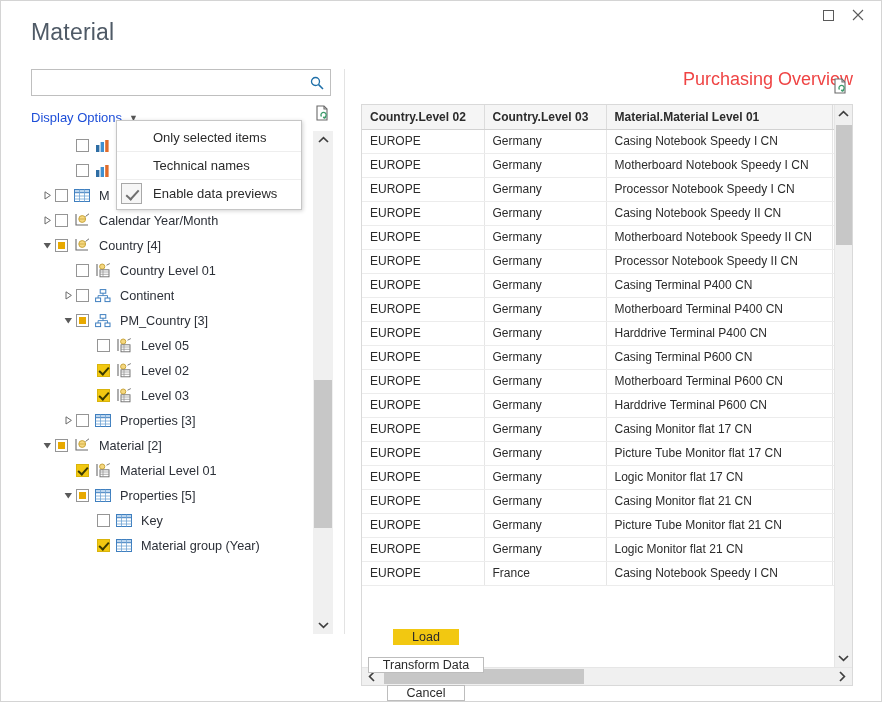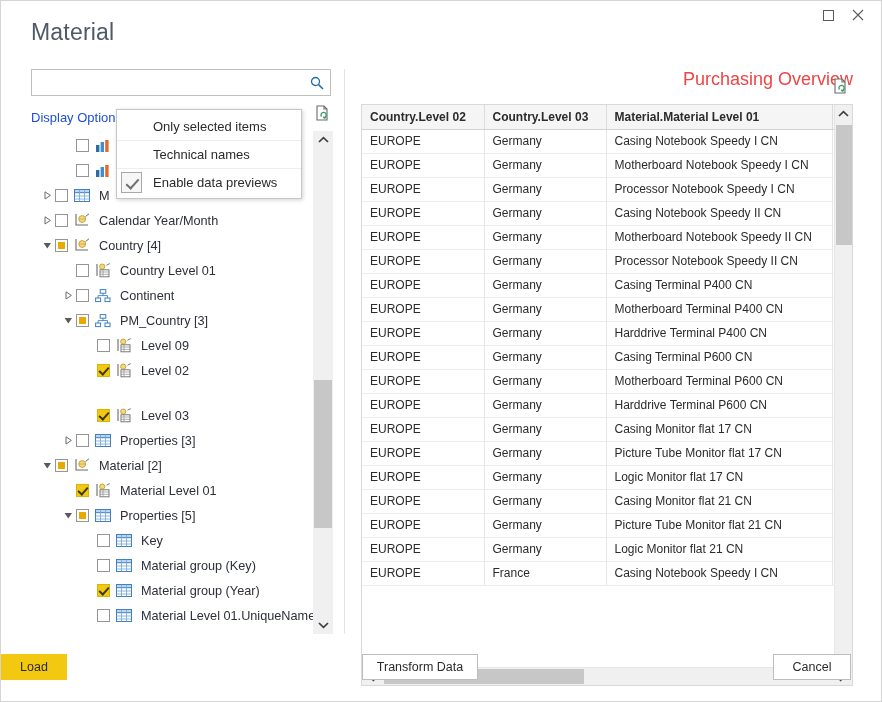--- a/index.html
+++ b/index.html
@@ -179,34 +179,34 @@
     border-top: 1px solid #e6e6e6;
     display: flex; align-items: center;
   }
   .ghscroll .arw { width: 20px; display:flex;align-items:center;justify-content:center;color:#3f3f3f;font-size:11px;}
   .ghscroll .arw.right { position:absolute; right:0; top:0; height:17px; }
   .ghthumb { position:absolute; top:1px; height:15px; background:#c7c7c7; }
 
   
   .footer {
     position: absolute; left: 0; bottom: 0; width: 100%; height: 68px;
-    display: flex; align-items: center; justify-content: space-between;
-    padding-right: 30px; gap: 12px;
+    display: flex; align-items: center; justify-content: flex-end;
+    padding-right: 30px; gap: 12px; flex-direction: column;
   }
   .btn {
     height: 26px; min-width: 78px; padding: 0 14px;
     font-size: 12.5px; font-family: "Liberation Sans", sans-serif;
     border: 1px solid #bdbdbd; background: #ffffff; color: #2b2b2b;
     cursor: default;
   }
   .btn.primary { background: #f2c811; border-color: #f2c811; min-width: 66px; }
 
   
   .menu {
-    position: absolute; left: 115px; top: 108px;
+    position: absolute; left: 115px; top: 119px;
     width: 186px; background: #ffffff;
     border: 1px solid #c6c6c6;
     box-shadow: 1px 1px 4px rgba(0,0,0,.18);
     z-index: 40; padding: 2px 0;
   }
   .mitem {
     height: 28px; display: flex; align-items: center;
     font-size: 13px; color: #2b2b2b; cursor: default;
     position: relative; padding-left: 36px;
   }
@@ -395,37 +395,37 @@
             <span class="cbox"></span>
             <span class="tico">
               <svg width="17" height="15" viewBox="0 0 17 15">
                 <path d="M2 1 V13" fill="none" stroke="#6b6b6b" stroke-width="1.1"></path>
                 <circle cx="7.2" cy="3.6" r="2.6" fill="#f5d77f" stroke="#c9a53c"></circle>
                 <rect x="5" y="6.8" width="9" height="7" fill="#fff" stroke="#6b6b6b" stroke-width="0.9"></rect>
                 <path d="M5 9 H14 M5 11.3 H14 M8 6.8 V13.8" stroke="#8d8d8d" stroke-width="0.7"></path>
                 <path d="M11.5 2.2 L14.8 0.6" stroke="#6b6b6b" stroke-width="0.9"></path>
               </svg>
             </span>
-            <span class="tlabel">Level 09</span>
+            <span class="tlabel">Level 05</span>
           </div>
           <div class="tnode" style="padding-left: 50px;">
             <span class="twist none"></span>
             <span class="cbox checked"></span>
             <span class="tico">
               <svg width="17" height="15" viewBox="0 0 17 15">
                 <path d="M2 1 V13" fill="none" stroke="#6b6b6b" stroke-width="1.1"></path>
                 <circle cx="7.2" cy="3.6" r="2.6" fill="#f5d77f" stroke="#c9a53c"></circle>
                 <rect x="5" y="6.8" width="9" height="7" fill="#fff" stroke="#6b6b6b" stroke-width="0.9"></rect>
                 <path d="M5 9 H14 M5 11.3 H14 M8 6.8 V13.8" stroke="#8d8d8d" stroke-width="0.7"></path>
                 <path d="M11.5 2.2 L14.8 0.6" stroke="#6b6b6b" stroke-width="0.9"></path>
               </svg>
             </span>
             <span class="tlabel">Level 02</span>
           </div>
-          <div class="tnode" style="padding-left: 50px; margin-top: 20px;">
+          <div class="tnode" style="padding-left: 50px;">
             <span class="twist none"></span>
             <span class="cbox checked"></span>
             <span class="tico">
               <svg width="17" height="15" viewBox="0 0 17 15">
                 <path d="M2 1 V13" fill="none" stroke="#6b6b6b" stroke-width="1.1"></path>
                 <circle cx="7.2" cy="3.6" r="2.6" fill="#f5d77f" stroke="#c9a53c"></circle>
                 <rect x="5" y="6.8" width="9" height="7" fill="#fff" stroke="#6b6b6b" stroke-width="0.9"></rect>
                 <path d="M5 9 H14 M5 11.3 H14 M8 6.8 V13.8" stroke="#8d8d8d" stroke-width="0.7"></path>
                 <path d="M11.5 2.2 L14.8 0.6" stroke="#6b6b6b" stroke-width="0.9"></path>
               </svg>
@@ -502,53 +502,29 @@
               <svg width="16" height="13" viewBox="0 0 16 13">
                 <rect x="0.5" y="0.5" width="15" height="12" fill="#fff" stroke="#3f7fbf"></rect>
                 <rect x="0.5" y="0.5" width="15" height="3.2" fill="#bcd6ef" stroke="#3f7fbf"></rect>
                 <path d="M5.5 0.5 V12.5 M10.5 0.5 V12.5 M0.5 7 H15.5 M0.5 10 H15.5" stroke="#6ea3d4" stroke-width="0.8"></path>
               </svg>
             </span>
             <span class="tlabel">Key</span>
           </div>
           <div class="tnode" style="padding-left: 50px;">
             <span class="twist none"></span>
-            <span class="cbox"></span>
+            <span class="cbox checked"></span>
             <span class="tico">
               <svg width="16" height="13" viewBox="0 0 16 13">
                 <rect x="0.5" y="0.5" width="15" height="12" fill="#fff" stroke="#3f7fbf"></rect>
                 <rect x="0.5" y="0.5" width="15" height="3.2" fill="#bcd6ef" stroke="#3f7fbf"></rect>
                 <path d="M5.5 0.5 V12.5 M10.5 0.5 V12.5 M0.5 7 H15.5 M0.5 10 H15.5" stroke="#6ea3d4" stroke-width="0.8"></path>
               </svg>
             </span>
-            <span class="tlabel">Material group (Key)</span>
-          </div>
-          <div class="tnode" style="padding-left: 50px;">
-            <span class="twist none"></span>
-            <span class="cbox checked"></span>
-            <span class="tico">
-              <svg width="16" height="13" viewBox="0 0 16 13">
-                <rect x="0.5" y="0.5" width="15" height="12" fill="#fff" stroke="#3f7fbf"></rect>
-                <rect x="0.5" y="0.5" width="15" height="3.2" fill="#bcd6ef" stroke="#3f7fbf"></rect>
-                <path d="M5.5 0.5 V12.5 M10.5 0.5 V12.5 M0.5 7 H15.5 M0.5 10 H15.5" stroke="#6ea3d4" stroke-width="0.8"></path>
-              </svg>
-            </span>
             <span class="tlabel">Material group (Year)</span>
-          </div>
-          <div class="tnode" style="padding-left: 50px;">
-            <span class="twist none"></span>
-            <span class="cbox"></span>
-            <span class="tico">
-              <svg width="16" height="13" viewBox="0 0 16 13">
-                <rect x="0.5" y="0.5" width="15" height="12" fill="#fff" stroke="#3f7fbf"></rect>
-                <rect x="0.5" y="0.5" width="15" height="3.2" fill="#bcd6ef" stroke="#3f7fbf"></rect>
-                <path d="M5.5 0.5 V12.5 M10.5 0.5 V12.5 M0.5 7 H15.5 M0.5 10 H15.5" stroke="#6ea3d4" stroke-width="0.8"></path>
-              </svg>
-            </span>
-            <span class="tlabel">Material Level 01.UniqueName</span>
           </div>
         </div>
       <div class="vscroll">
         <div class="arw">
           <svg width="11" height="8" viewBox="0 0 11 8">
               <path d="M1 6 L5.5 1.6 L10 6" fill="none" stroke="#3f3f3f" stroke-width="1.7"></path>
             </svg>
         </div>
         <div class="vthumb" style="top:249px;height:148px;"></div>
         <div class="arw bot">

